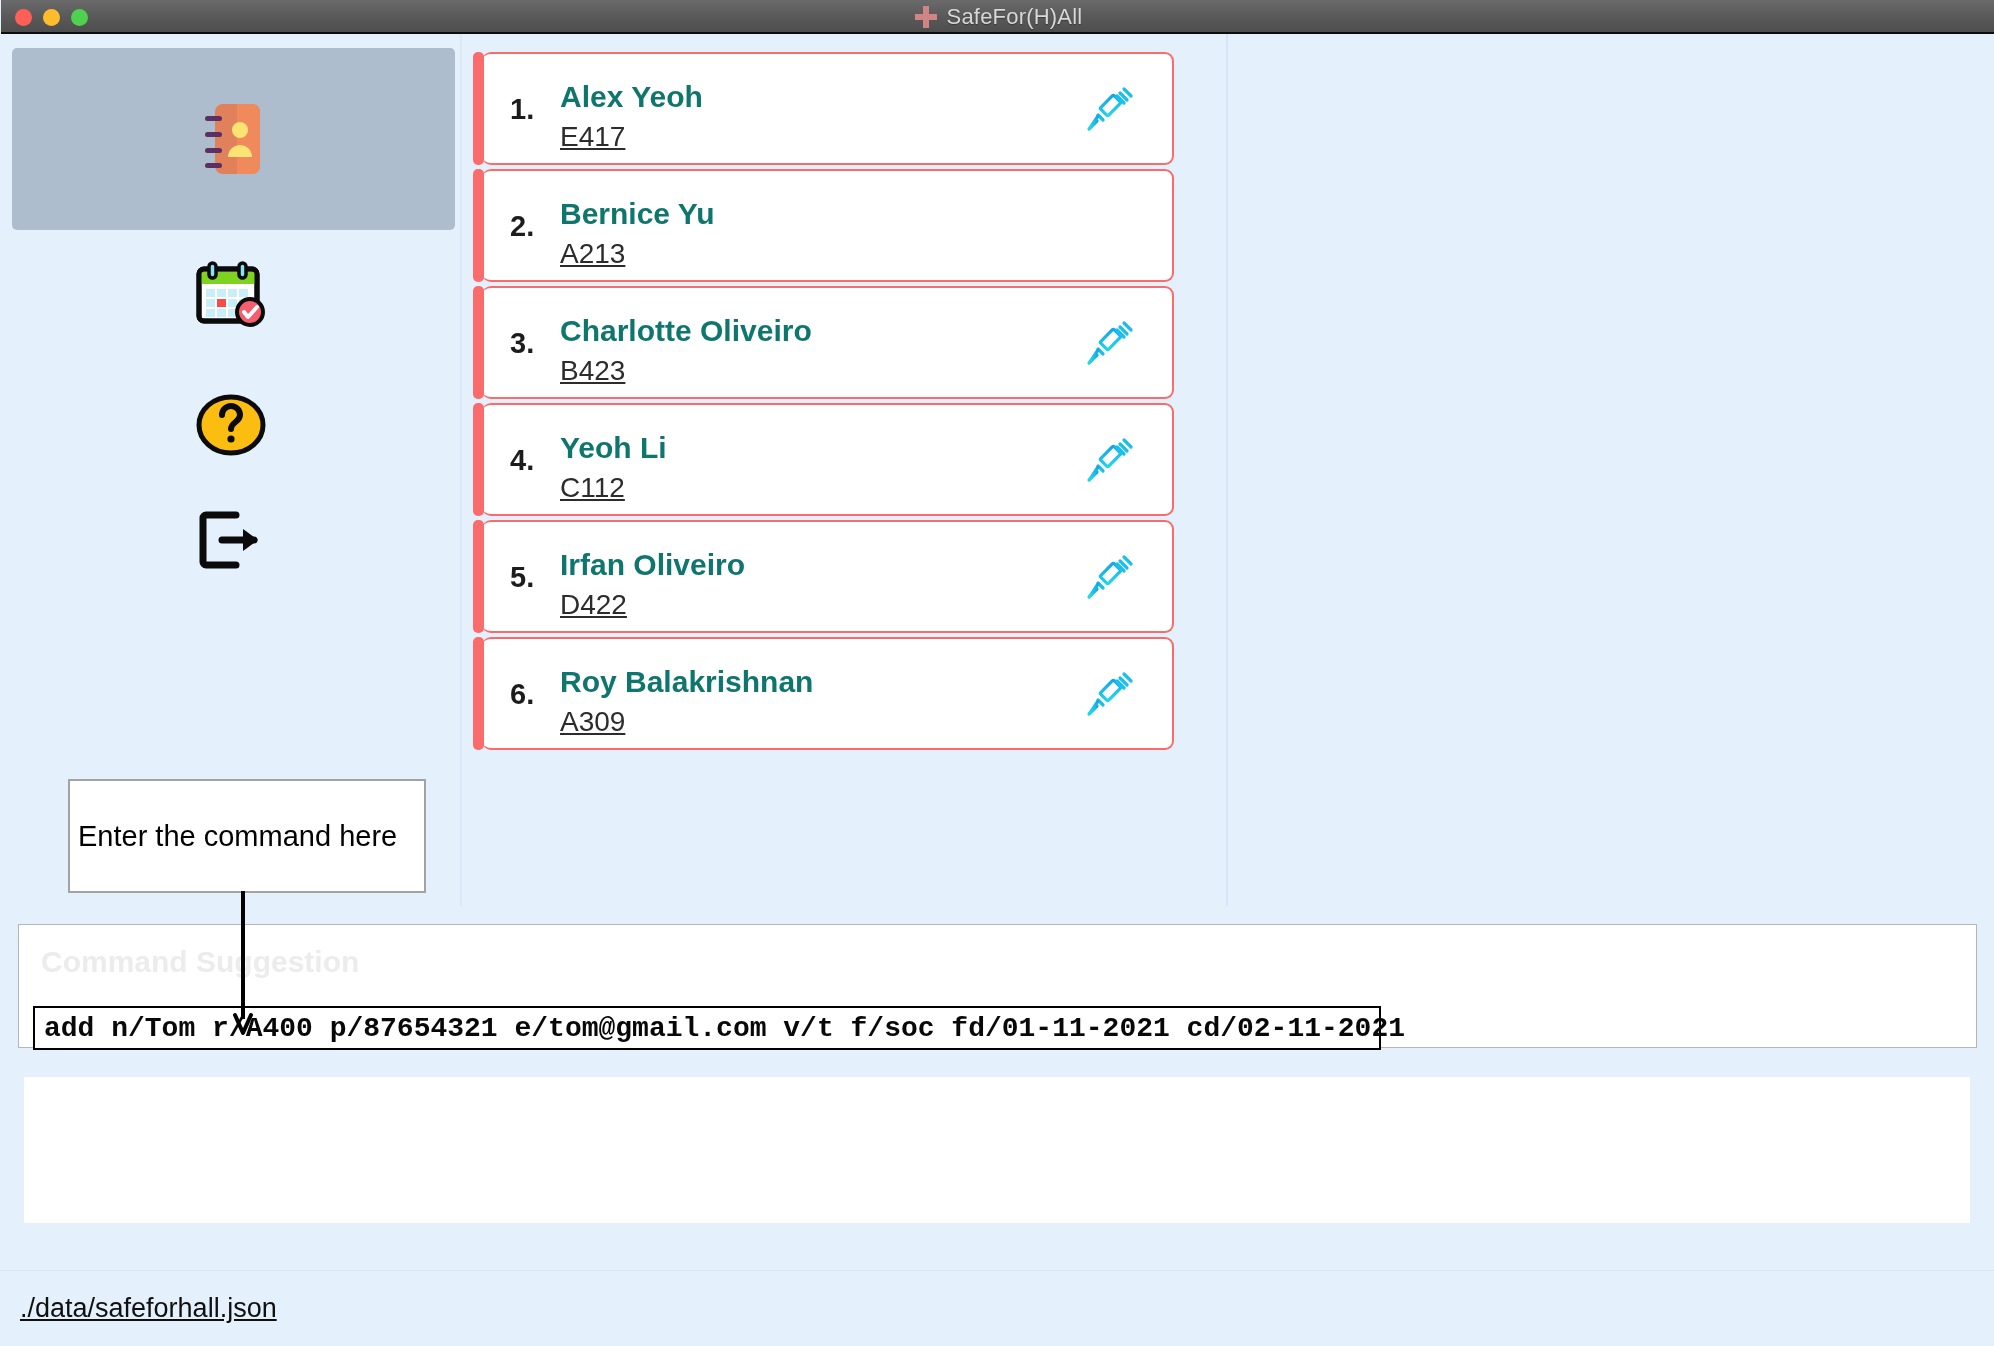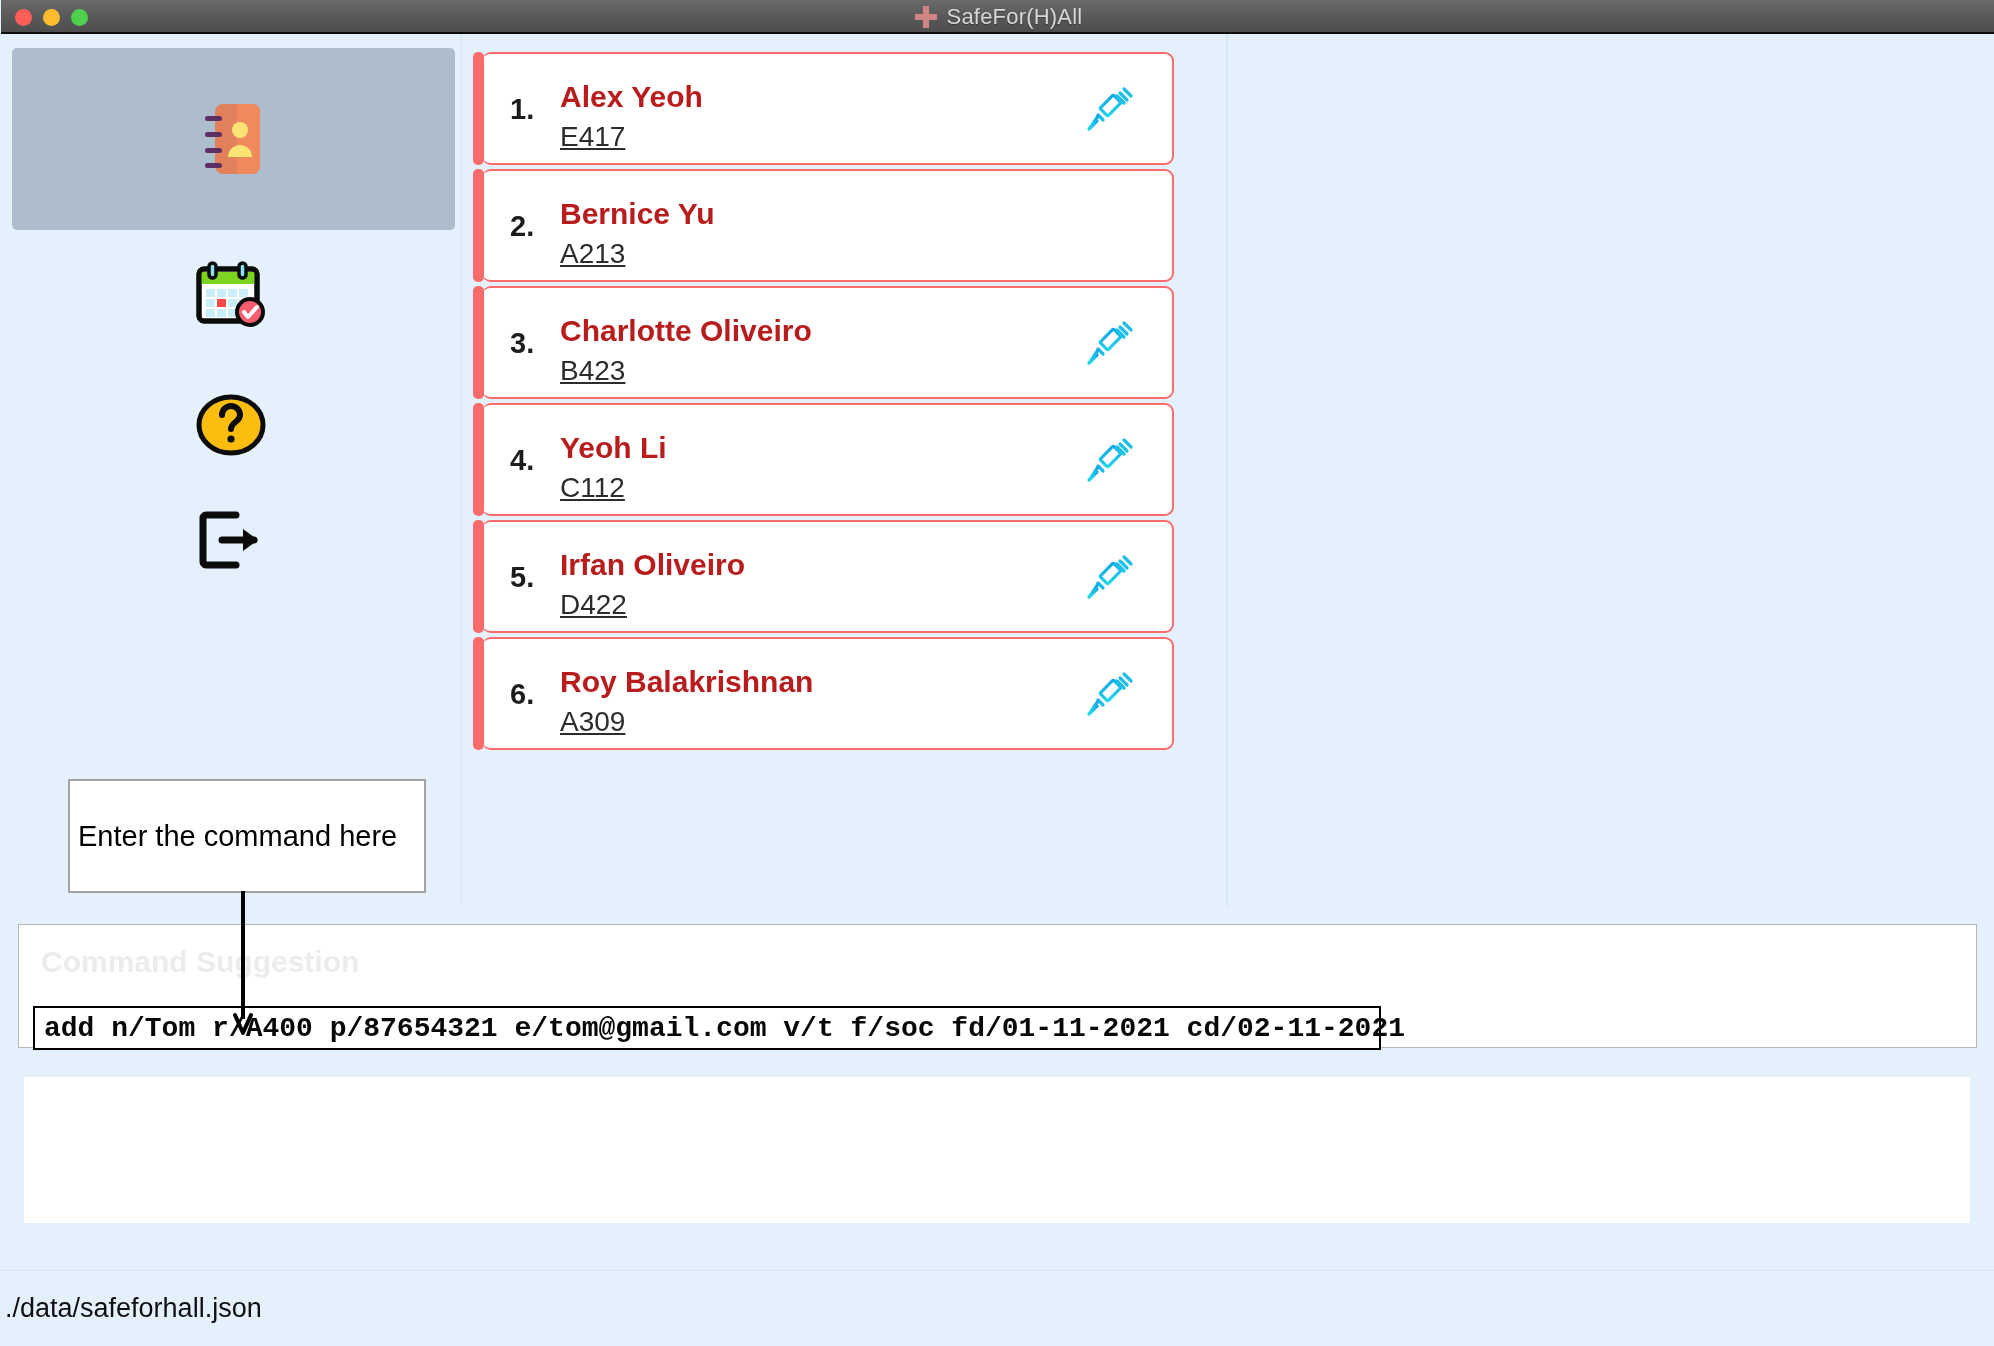--- a/index.html
+++ b/index.html
@@ -156,21 +156,21 @@
     font-weight: bold;
     color: #1c1c1c;
     font-family: "Liberation Sans", sans-serif;
   }
   .card-name {
     position: absolute;
     left: 78px;
     top: 26px;
     font-size: 30px;
     font-weight: bold;
-    color: #b91c1c;
+    color: #0f766e;
     font-family: "Liberation Sans", sans-serif;
     white-space: nowrap;
   }
   .card-room {
     position: absolute;
     left: 78px;
     top: 67px;
     font-size: 28px;
     color: #2c2c2c;
     font-family: "Liberation Sans", sans-serif;
@@ -256,24 +256,25 @@
     left: 0; top: 1236px;
     width: 1994px;
     height: 76px;
     background: #e4f0fc;
     border-top: 1px solid #d7e7f7;
     box-sizing: border-box;
     display: flex;
     align-items: center;
   }
   #status-bar-path {
-    padding-left: 5px;
+    padding-left: 20px;
     font-size: 27px;
     color: #101010;
     font-family: "Liberation Sans", sans-serif;
+    text-decoration: underline;
   }
 
   
   #annotation-callout {
     position: absolute;
     left: 68px; top: 779px;
     width: 358px;
     height: 114px;
     background: #ffffff;
     border: 2px solid #a3a3a3;

